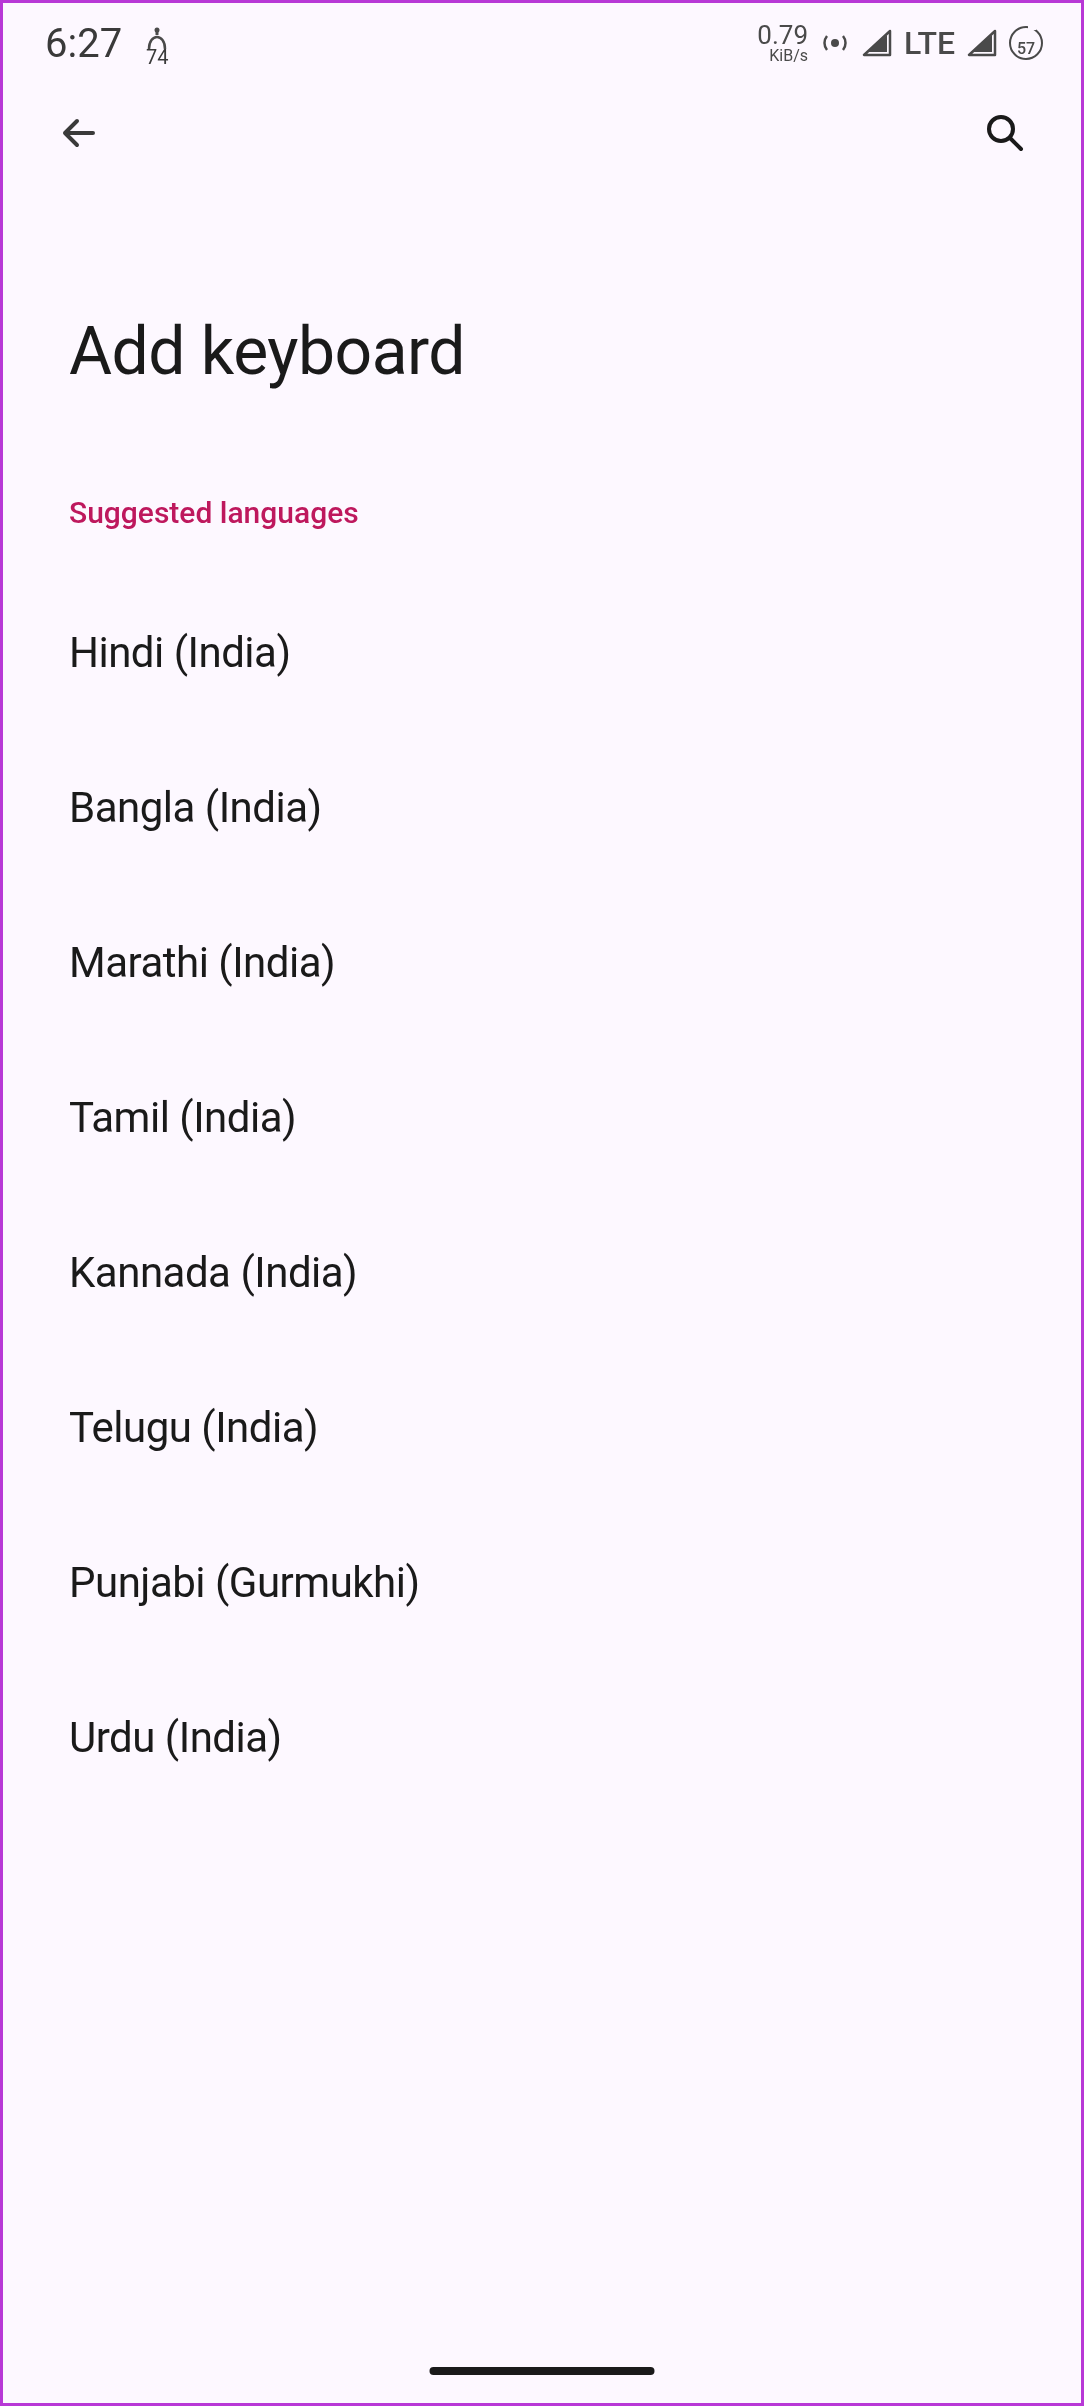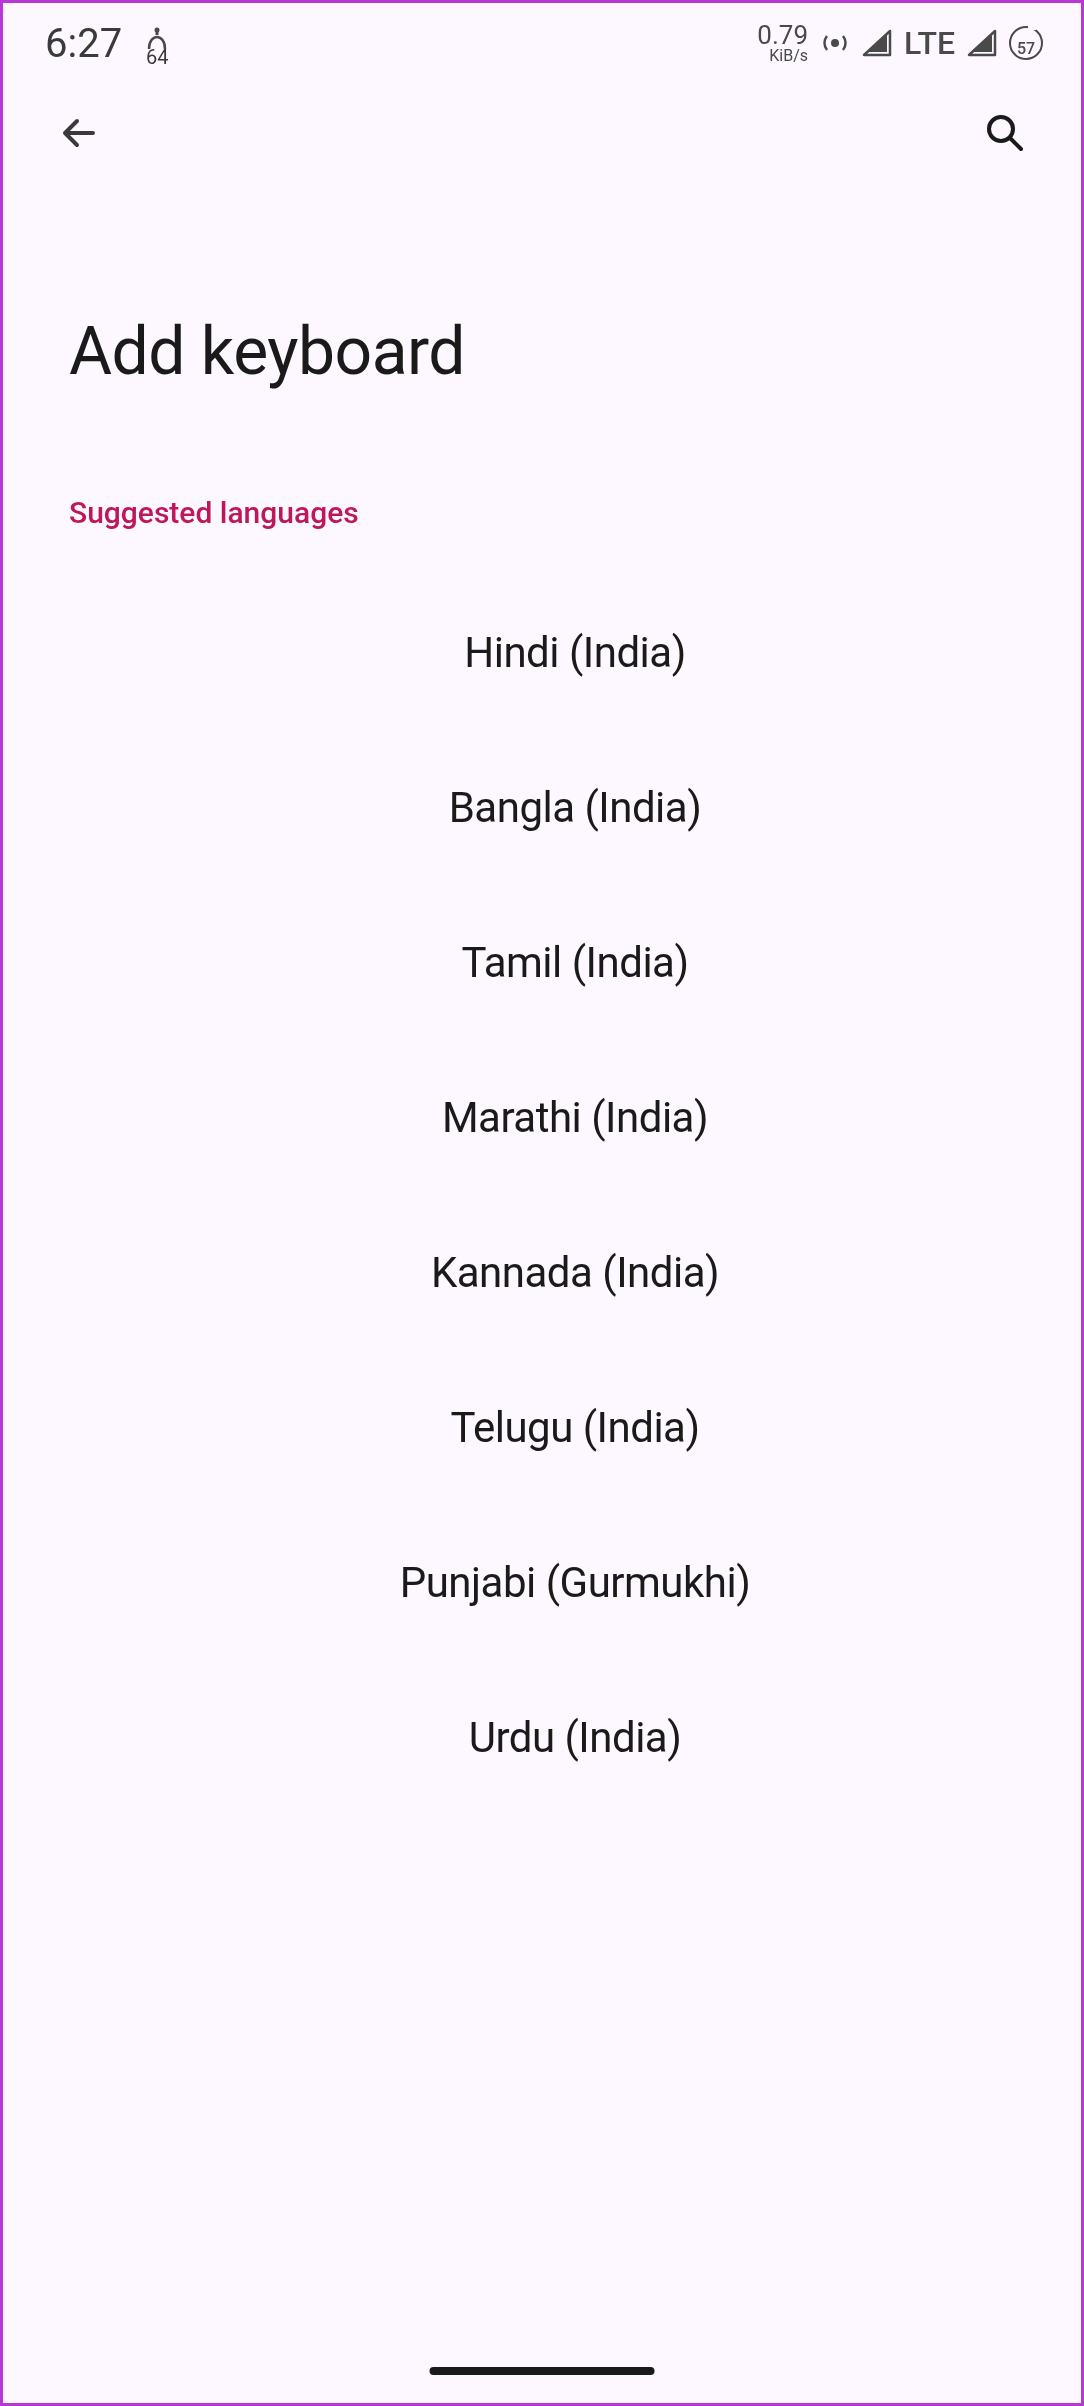--- a/index.html
+++ b/index.html
@@ -132,21 +132,20 @@
       letter-spacing: -0.5px;
     }
     .section-header {
       font-size: 30px;
       font-weight: 500;
       color: #be185d;
       padding: 105px 0 0 66px;
     }
     .language-list {
       padding-top: 45px;
-      text-align: center;
     }
     .language-item {
       font-size: 42px;
       font-weight: 400;
       color: #1a1a1a;
       padding: 53px 0 53px 66px;
       cursor: pointer;
       letter-spacing: -0.5px;
     }
     .nav-handle {
@@ -166,21 +165,21 @@
 
 <div class="status-bar">
   <div class="status-left">
     <span class="status-time">6:27</span>
     <span class="lock-badge">
       <svg width="38" height="34" viewBox="0 0 38 34" fill="none">
         <path d="M11 30 C 11 14, 27 14, 27 30" stroke="#4a4a4a" stroke-width="2.5" fill="none"></path>
         <circle cx="19" cy="11" r="2.5" fill="#4a4a4a"></circle>
         <rect x="17.5" y="11" width="3" height="5" fill="#4a4a4a"></rect>
       </svg>
-      <span class="lock-badge-text">64</span>
+      <span class="lock-badge-text">74</span>
     </span>
   </div>
   <div class="status-right">
     <div class="data-rate">
       <span class="data-rate-num">0.79</span>
       <span class="data-rate-unit">KiB/s</span>
     </div>
     <span class="signal-icon">
       <svg width="30" height="30" viewBox="0 0 30 30" fill="none">
         <circle cx="15" cy="15" r="4" fill="#4a4a4a"></circle>
@@ -221,21 +220,21 @@
   </div>
 </div>
 
 <h1 class="page-title">Add keyboard</h1>
 
 <div class="section-header">Suggested languages</div>
 
 <div class="language-list">
   <div class="language-item">Hindi (India)</div>
   <div class="language-item">Bangla (India)</div>
+  <div class="language-item">Marathi (India)</div>
   <div class="language-item">Tamil (India)</div>
-  <div class="language-item">Marathi (India)</div>
   <div class="language-item">Kannada (India)</div>
   <div class="language-item">Telugu (India)</div>
   <div class="language-item">Punjabi (Gurmukhi)</div>
   <div class="language-item">Urdu (India)</div>
 </div>
 
 <div class="nav-handle"></div>
 
 </body></html>

